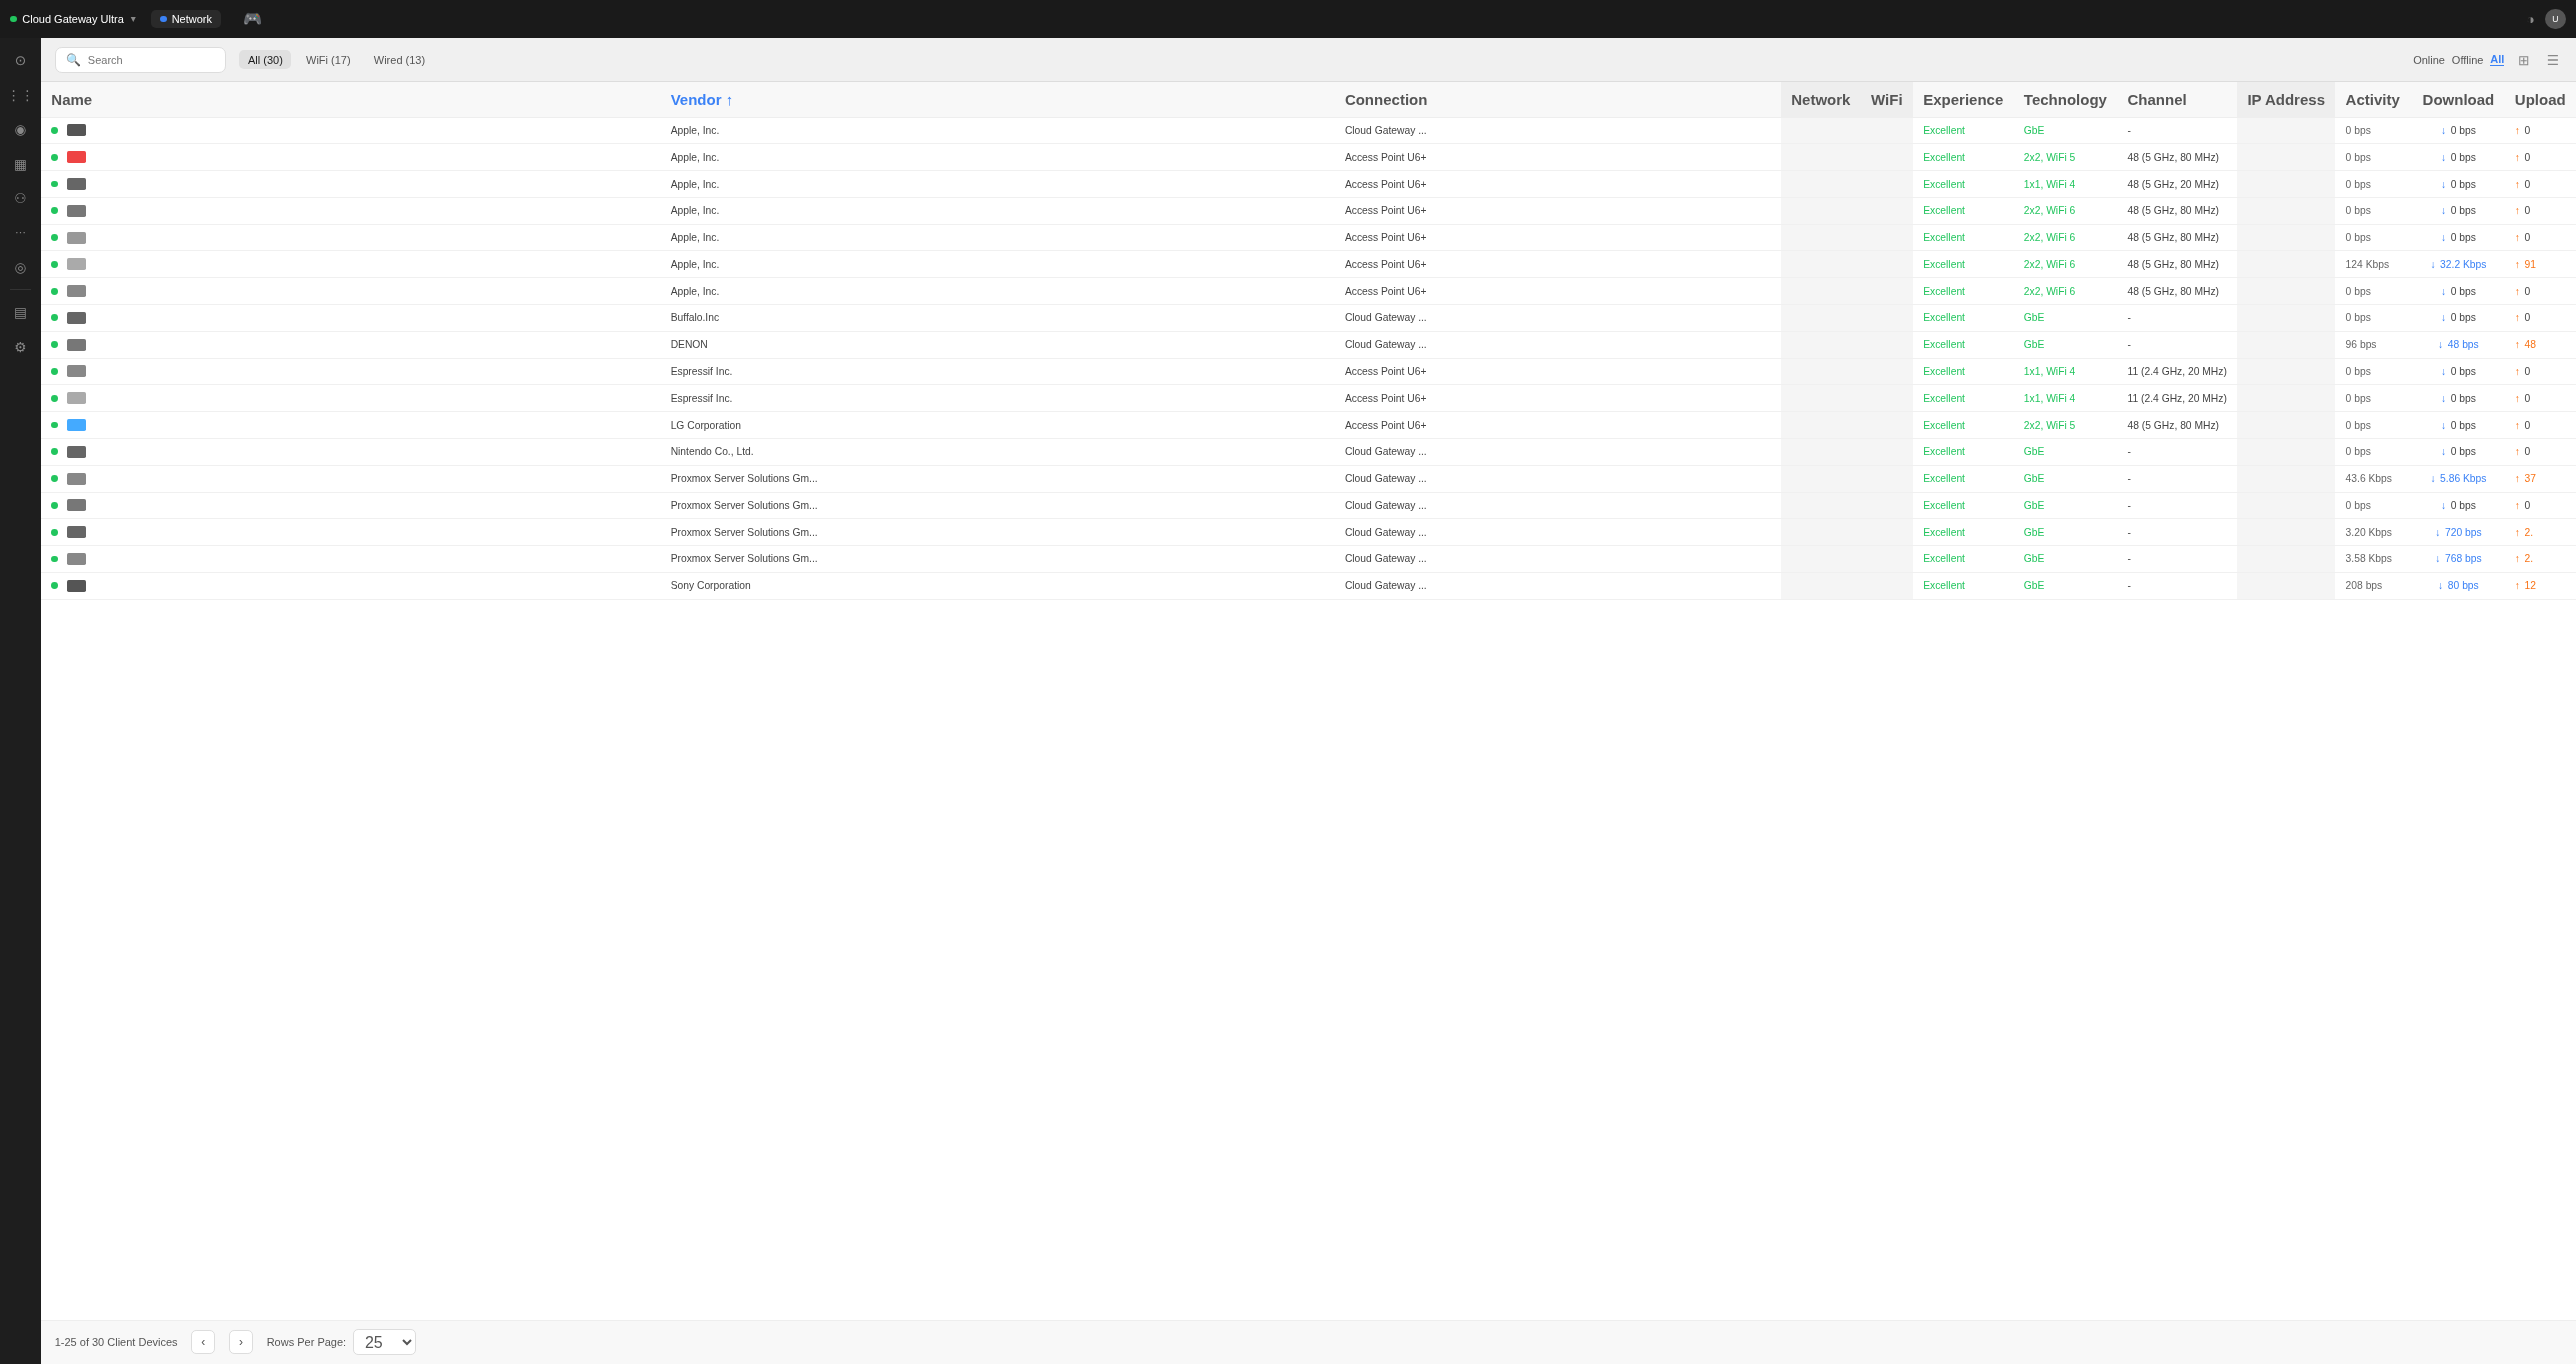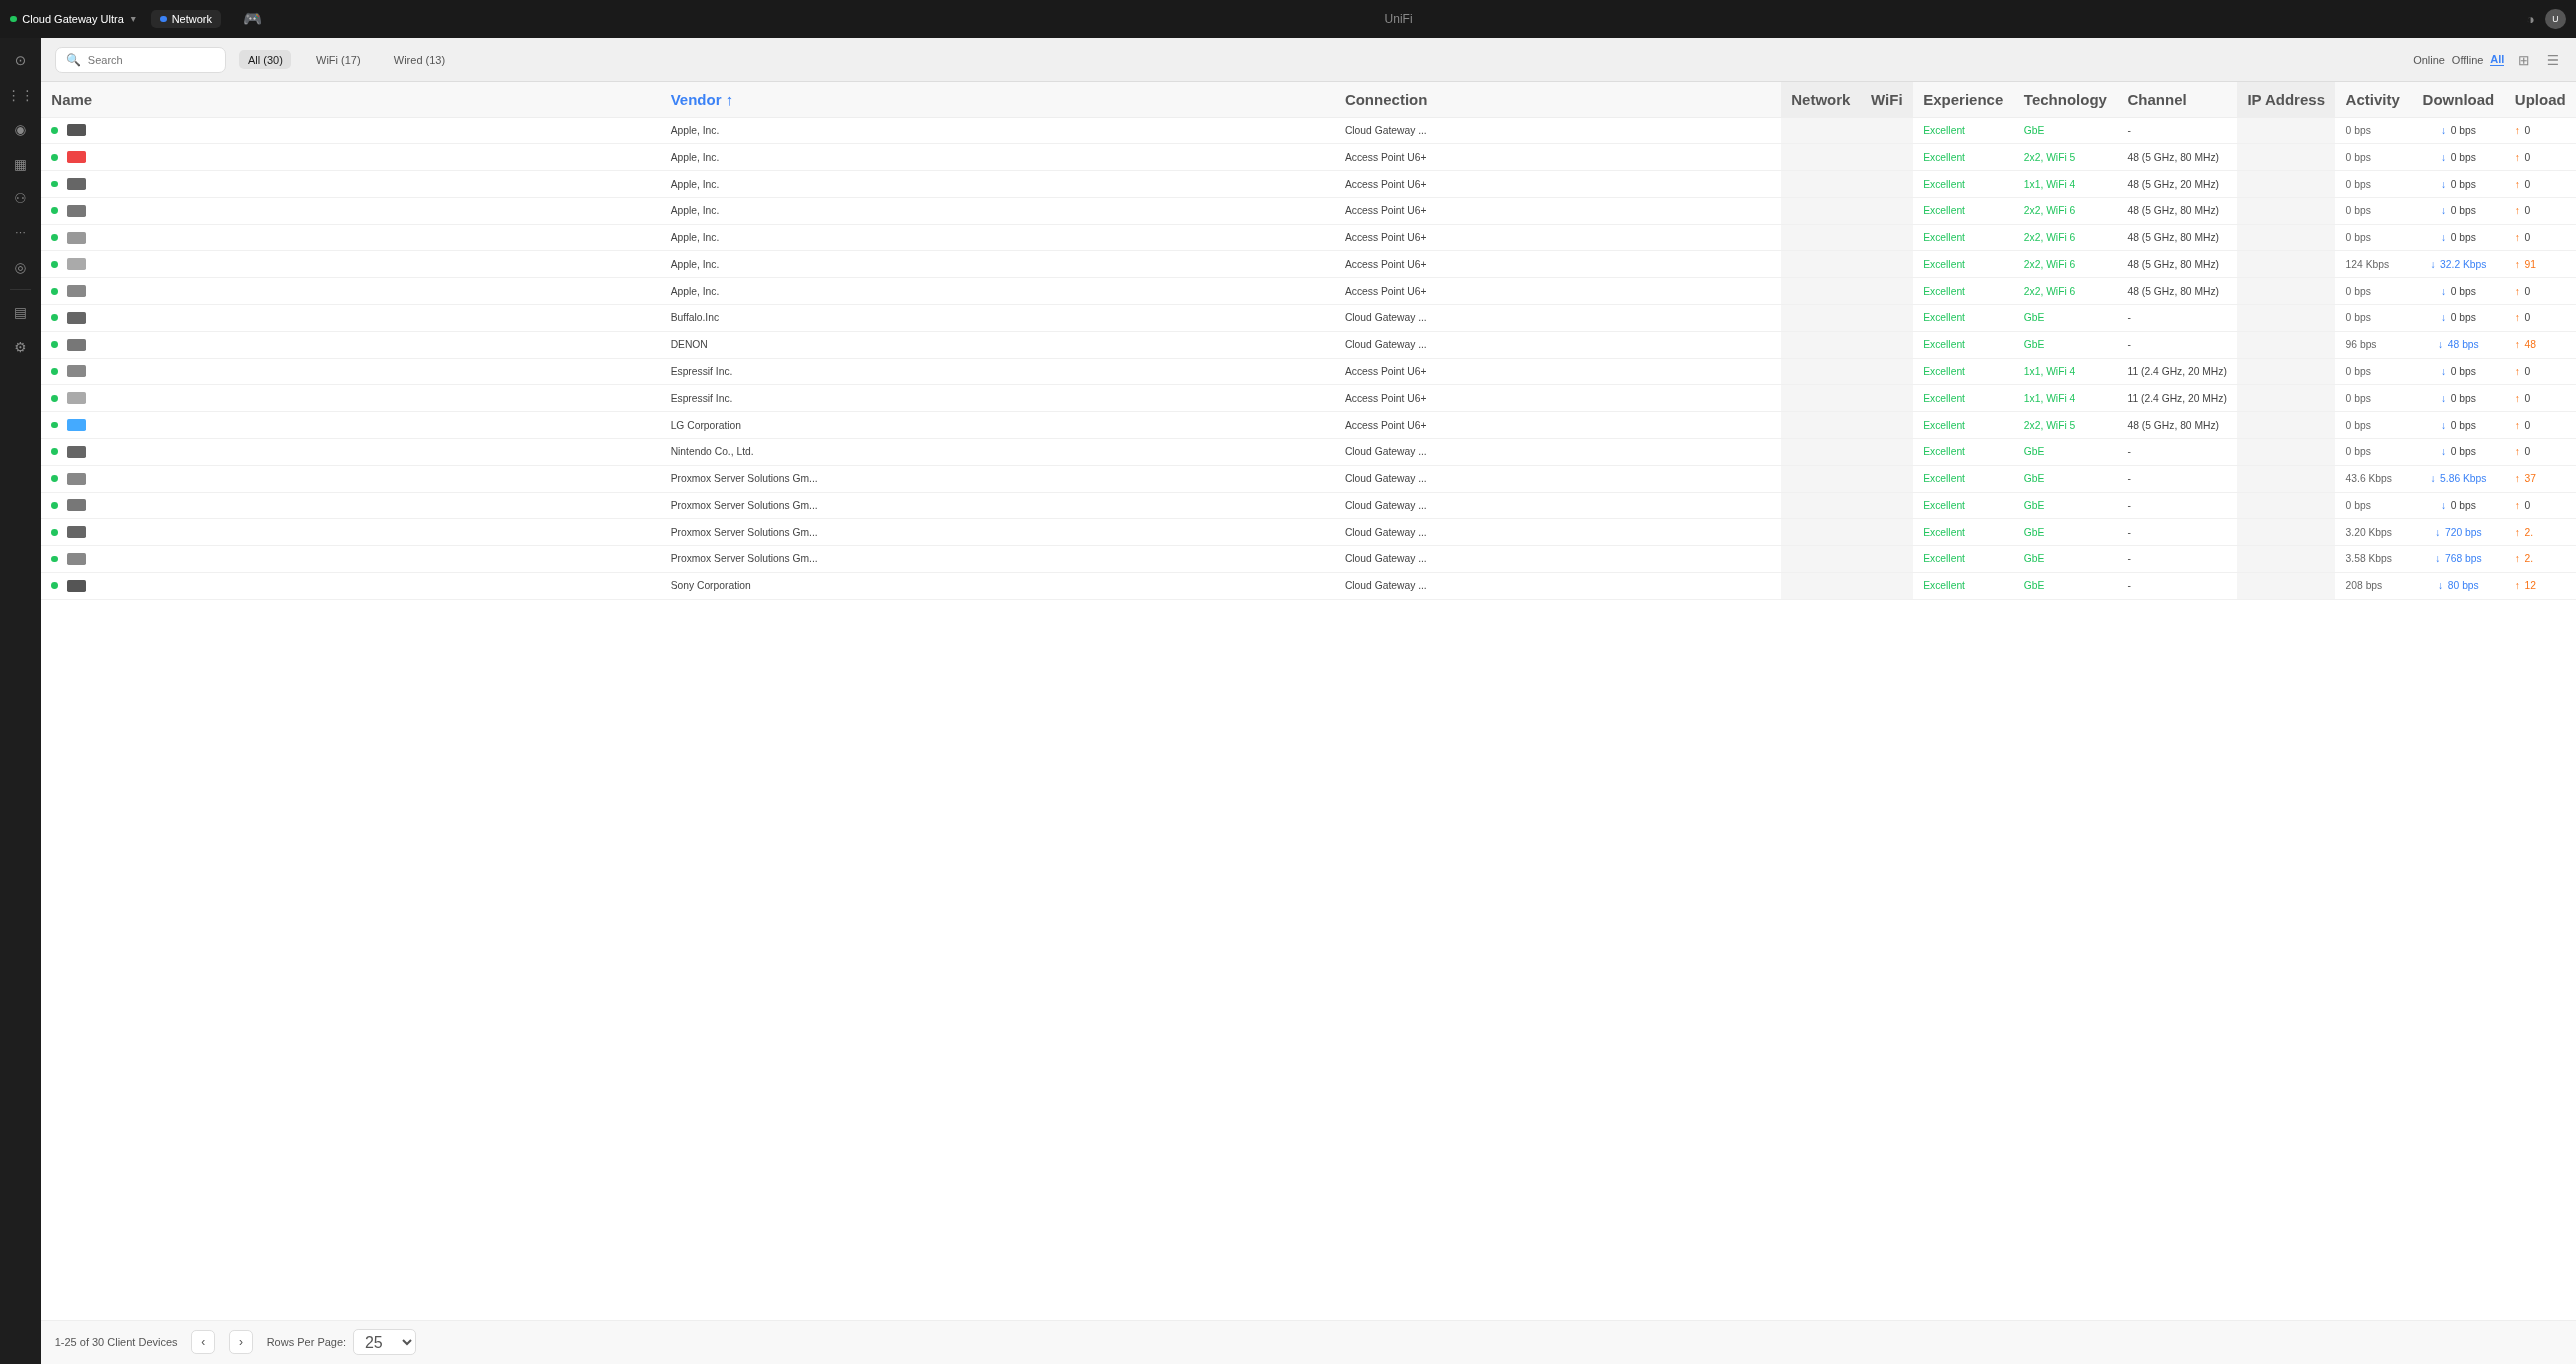--- a/index.html
+++ b/index.html
@@ -25,21 +25,21 @@
     .sidebar-item { width: 31px; height: 31px; display: flex; align-items: center; justify-content: center; border-radius: 6.9px; cursor: pointer; color: #888; font-size: 13.7px; }
     .sidebar-divider { width: 20.6px; height: 0.9px; background: #333; margin: 3.4px 0; }
 
     
     .content { flex: 1; display: flex; flex-direction: column; overflow: hidden; background: #f0f0f0; }
 
     
     .toolbar { display: flex; align-items: center; padding: 8.6px 13.7px; background: #f0f0f0; gap: 13.7px; flex-shrink: 0; border-bottom: 0.9px solid #ddd; }
     .search-box { display: flex; align-items: center; background: #fff; border: 0.9px solid #ddd; border-radius: 6.9px; padding: 5.1px 10.3px; gap: 6.9px; width: 171px; }
     .search-box input { border: none; outline: none; font-size: 11px; color: #666; background: transparent; width: 100%; }
-    .filter-tabs { display: flex; align-items: center; gap: 16px; }
+    .filter-tabs { display: flex; align-items: center; gap: 6px; }
     .filter-tab { padding: 3.4px 8.6px; border-radius: 5.1px; cursor: pointer; color: #555; font-size: 11px; }
     .filter-tab.active { background: #e0e0e0; color: #1a1a1a; font-weight: 500; }
     .toolbar-right { margin-left: auto; display: flex; align-items: center; gap: 10.3px; }
     .status-filter { display: flex; align-items: center; gap: 6.9px; font-size: 11px; color: #555; }
     .status-filter span { cursor: pointer; }
     .status-filter span.active { color: #3b82f6; font-weight: 600; border-bottom: 1.7px solid #3b82f6; }
     .toolbar-icon-btn { color: #888; cursor: pointer; font-size: 13.7px; padding: 3.4px; }
 
     
     .table-area { flex: 1; overflow: auto; background: #fff; }
@@ -87,23 +87,20 @@
     <span>Cloud Gateway Ultra</span>
     <span style="color:#888; font-size:8.6px;">▼</span>
   </div>
   <div class="topbar-nav-item active">
     <span class="nav-dot"></span>
     <span>Network</span>
   </div>
   <div class="topbar-nav-item">
     <span style="font-size:15.4px;">🎮</span>
   </div>
-  <div class="topbar-center">
-    <span>UniFi</span>
-  </div>
   <div class="topbar-right">
     <div class="topbar-icon-btn">◑</div>
     <div class="topbar-avatar">U</div>
   </div>
 </div>
 
 <div class="main-layout">
 
   <div class="sidebar">
     <div class="sidebar-item">

